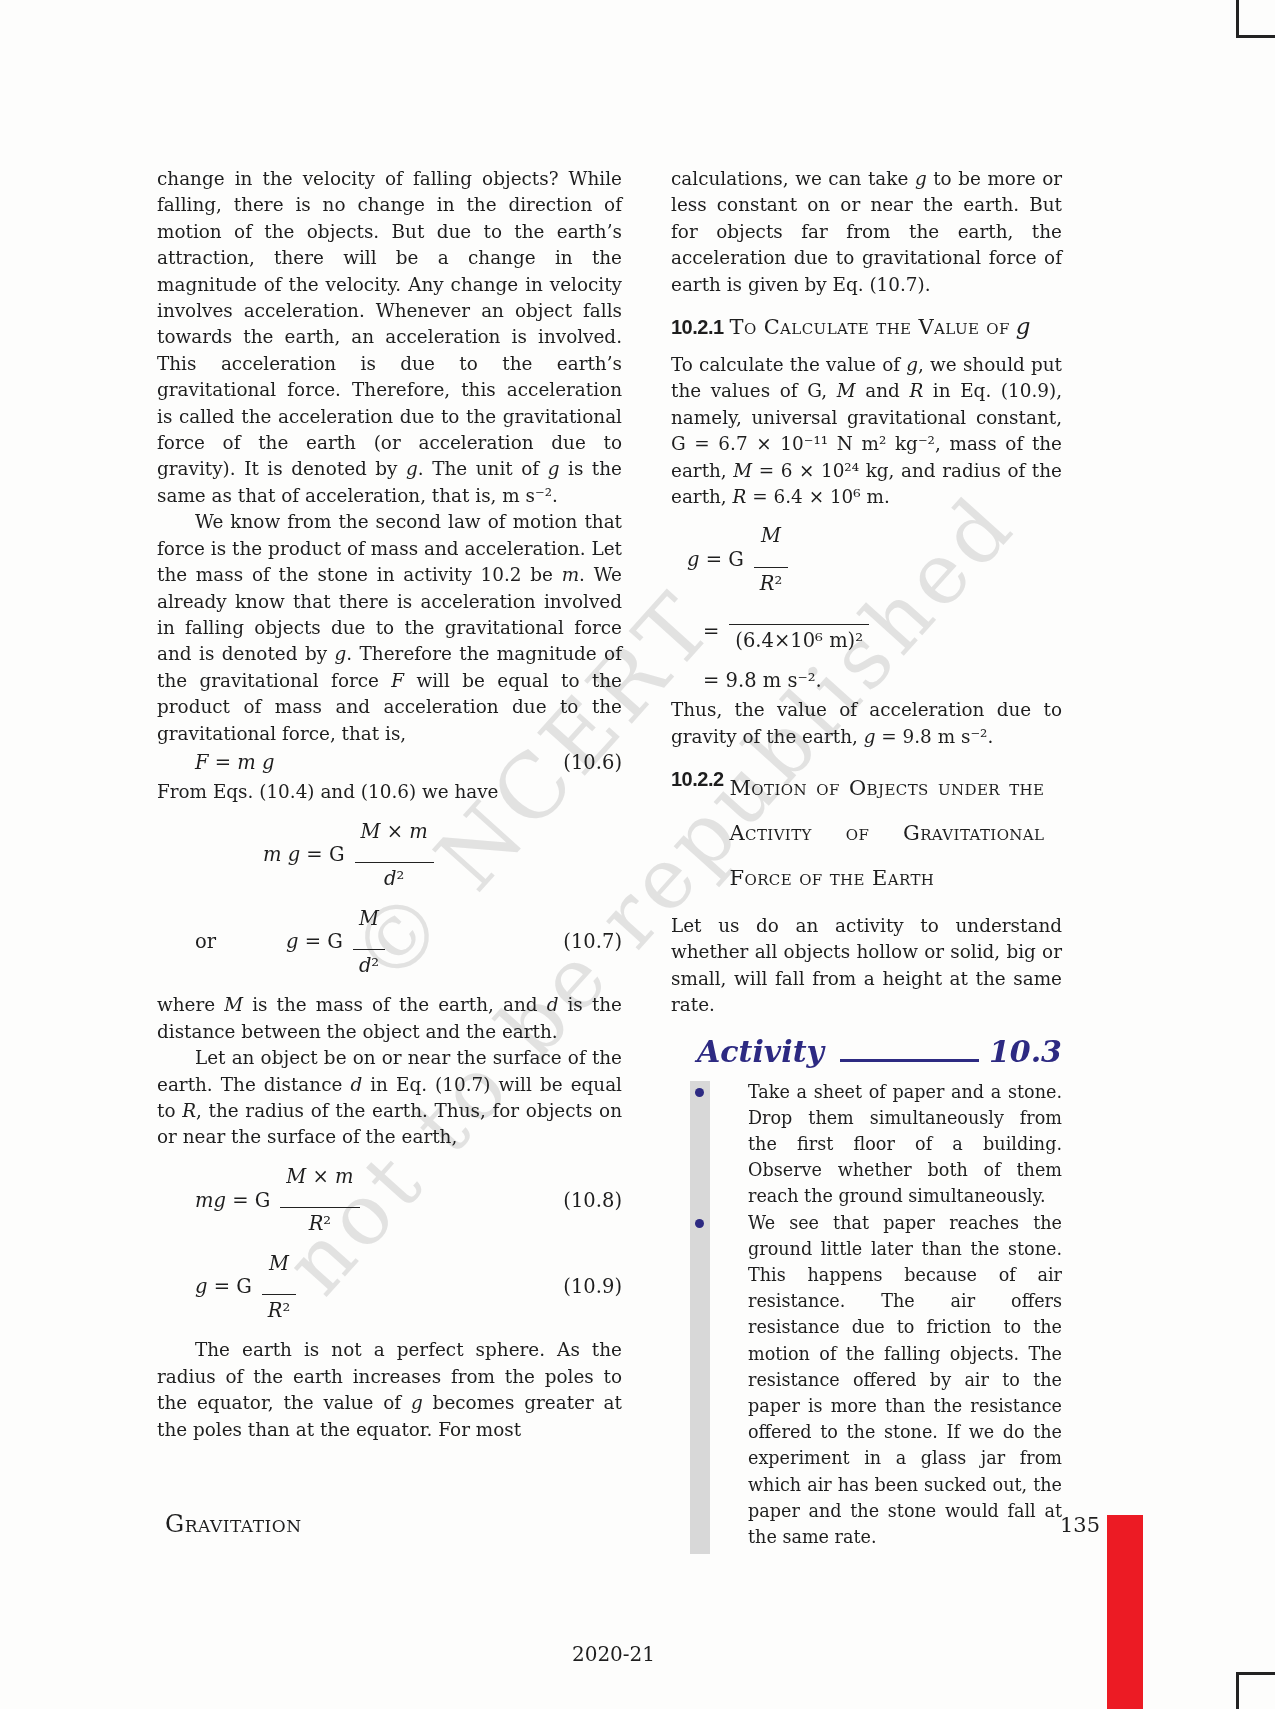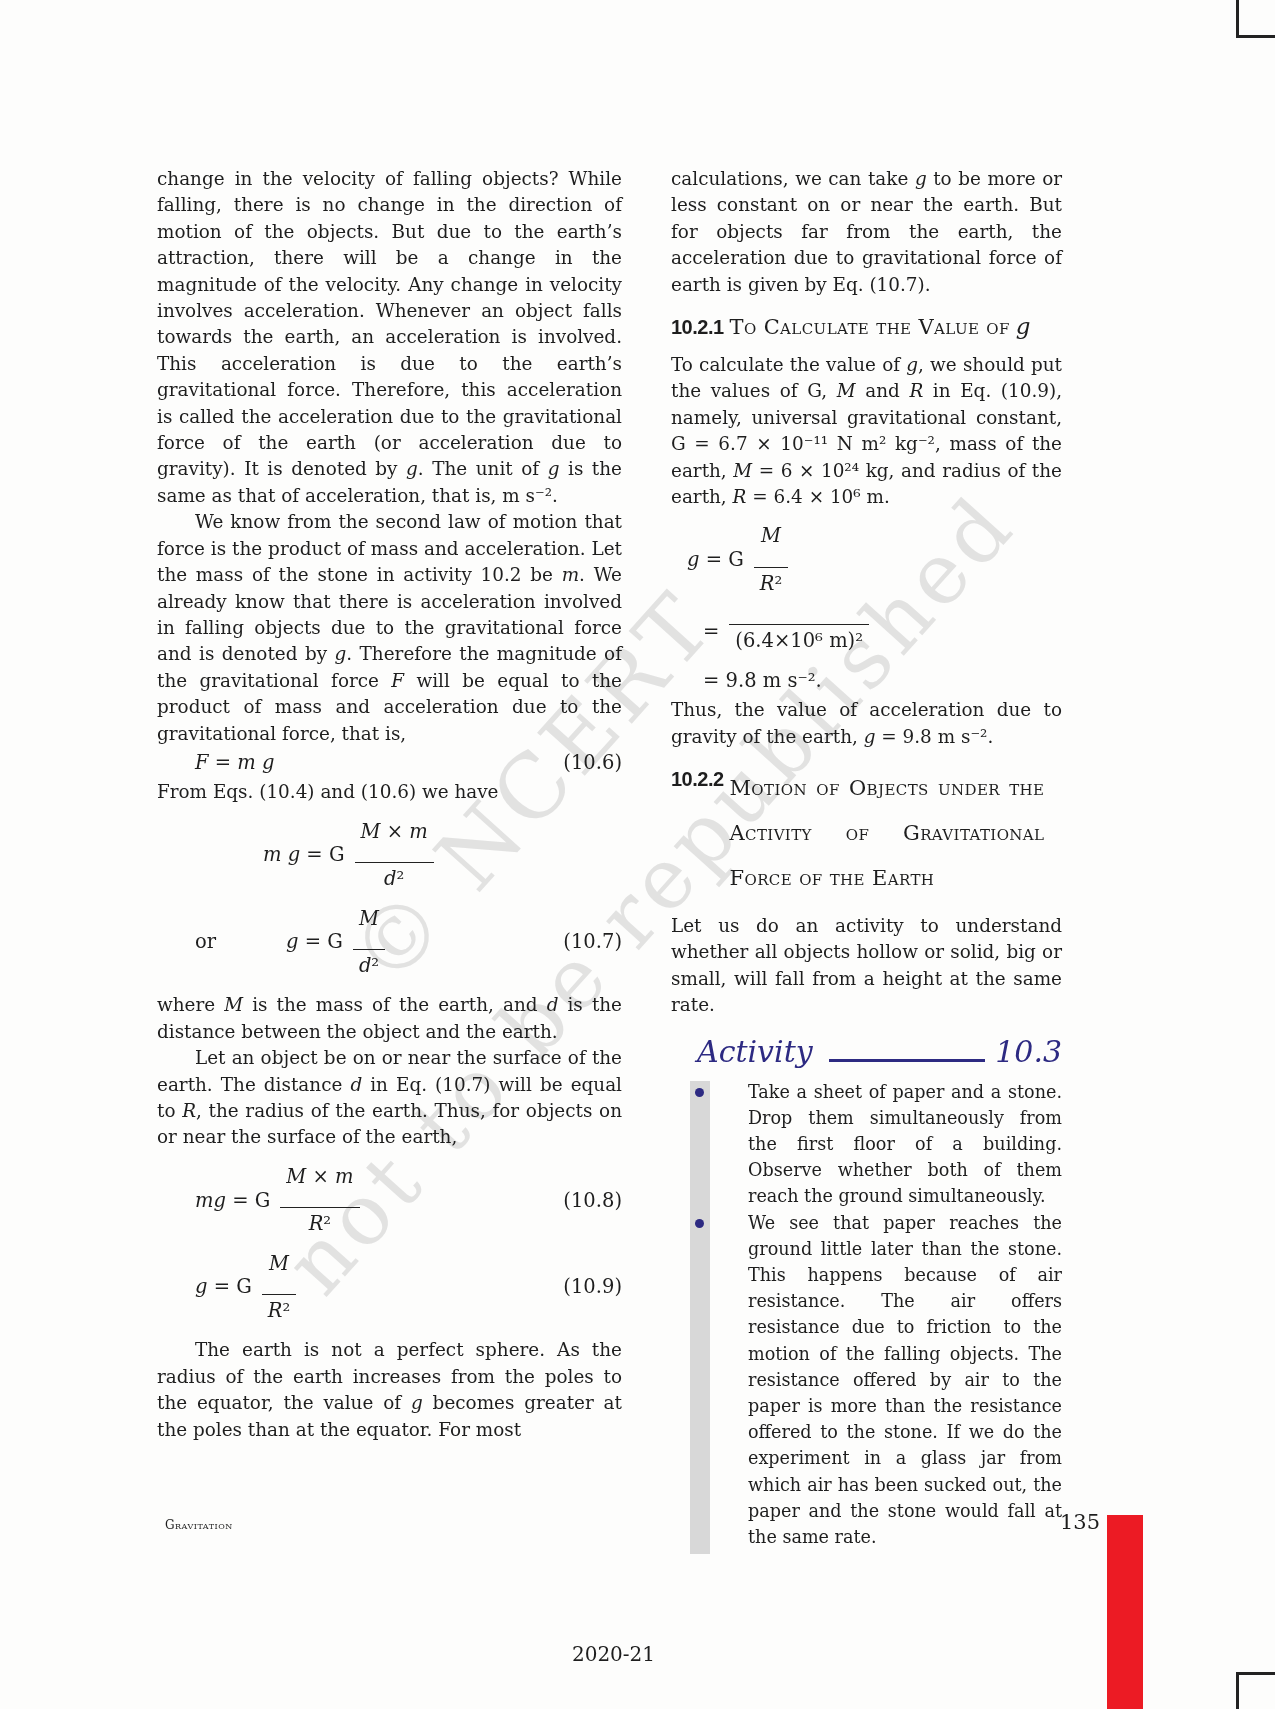--- a/index.html
+++ b/index.html
@@ -42,34 +42,34 @@
   .h-sec{margin:16px 0 12px 0;padding-left:76px;text-indent:-76px;}
   .h-num{font-family:"Liberation Sans","DejaVu Sans",sans-serif;font-weight:bold;font-size:20px;letter-spacing:-0.5px;}
   .sc{font-variant:small-caps;font-size:21px;font-weight:500;letter-spacing:.4px;}
   .h-g{font-style:italic;font-size:23px;}
   .h2-lines{display:inline-block;width:315px;vertical-align:top;line-height:45px;}
   .h2-line{display:block;text-indent:0;}
   .h2-just{text-align:justify;text-align-last:justify;}
   #h1-row{line-height:25px;}
   
   .act-hdr{display:flex;align-items:flex-end;margin:16px 0 10px 26px;color:#2d2a82;}
-  .act-label,.act-num{font-size:30px;font-weight:normal;font-style:italic;line-height:34px;}
+  .act-label,.act-num{font-size:30px;font-weight:bold;font-style:italic;line-height:34px;}
   .act-rule{flex:1;border-bottom:3px solid #2d2a82;margin:0 10px 7px 16px;}
   .act-body{position:relative;margin-top:4px;}
   .gray-bar{position:absolute;left:19px;top:2px;bottom:-4px;width:20px;background:#d8d8d8;}
   .act-body ul{margin:0 0 0 77px;padding:0;list-style:none;width:314px;}
   .act-body li{position:relative;text-align:justify;font-size:17.6px;line-height:26.2px;}
   .act-body li .dot{
     position:absolute;left:-53px;top:9px;width:9px;height:9px;border-radius:50%;
     background:#2d2a82;
   }
   
   .footer-row{position:absolute;left:165px;top:1510px;width:935px;display:flex;
     justify-content:space-between;align-items:baseline;z-index:1;}
-  .footer-book{font-variant:small-caps;font-size:12px;letter-spacing:.5px;text-align:center;}
+  .footer-book{font-variant:small-caps;font-size:24px;letter-spacing:.5px;text-align:center;}
   .footer-page{font-size:21px;font-weight:normal;}
   .year-row{position:absolute;left:165px;top:1642px;width:897px;text-align:center;
     font-size:20px;z-index:1;}
   .red-bar{position:absolute;left:1107px;top:1515px;width:36px;height:194px;background:#ec1b24;z-index:1;}
   .corner-tr{position:absolute;right:0;top:0;width:36px;height:35px;
     border-left:3px solid #222;border-bottom:3px solid #222;z-index:1;}
   .corner-br{position:absolute;right:0;bottom:0;width:36px;height:34px;
     border-left:3px solid #222;border-top:3px solid #222;z-index:1;}
 </style>
 </head>

